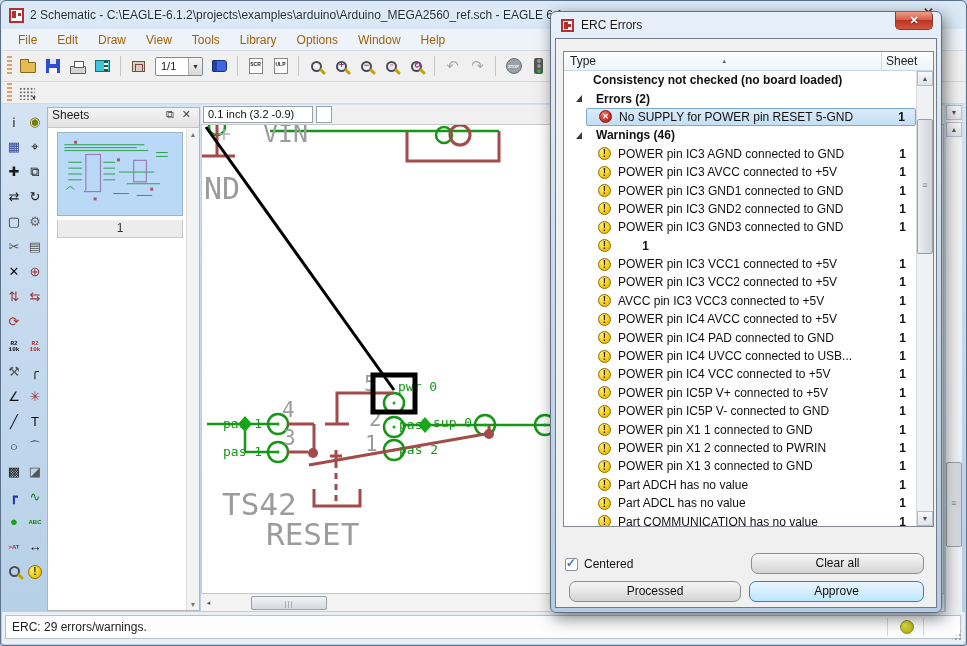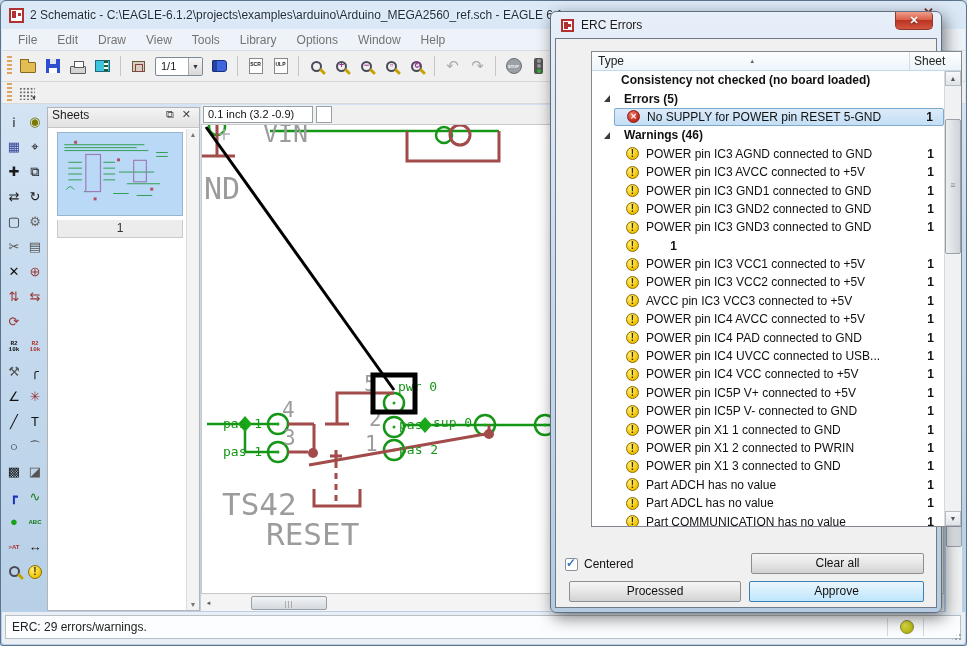--- a/index.html
+++ b/index.html
@@ -12,21 +12,21 @@
   .titlebar { position:absolute; left:0; top:0; right:0; height:28px; display:flex; align-items:center; padding-left:8px; }
   .title-text { font-size:12px; color:#1d2c3a; margin-left:6px; white-space:nowrap; overflow:hidden;
                 text-shadow:0 0 3px rgba(255,255,255,.9); }
   .eagle-ico { width:15px; height:15px; background:#fff; border:2px solid #b23030; position:relative; flex:none; }
   .eagle-ico::before { content:''; position:absolute; left:1px; top:1px; width:4px; height:7px; background:#b23030; }
   .eagle-ico::after  { content:''; position:absolute; right:1px; top:3px; width:3px; height:3px; background:#b23030; }
   .main-close-x { position:absolute; right:32px; top:4px; color:#7d2b22; font-size:13px; font-weight:bold; }
 
   .menubar { position:absolute; left:1px; right:1px; top:28px; height:22px; background:#eef3f9;
              border-bottom:1px solid #d6dde5; display:flex; align-items:center; padding-left:6px; }
-  .menu-item { font-size:12px; color:#737373; padding:3px 10px; }
+  .menu-item { font-size:12px; color:#a16207; padding:3px 10px; }
 
   .toolbar { position:absolute; left:1px; right:1px; top:50px; height:31px; background:#f0f0f0;
              border-bottom:1px solid #d9d9d9; display:flex; align-items:center; padding-left:2px; }
   .toolbar2 { position:absolute; left:1px; right:1px; top:81px; height:22px; background:#f0f0f0;
               border-bottom:1px solid #d9d9d9; display:flex; align-items:center; padding-left:2px; }
   .tb-handle { width:5px; height:20px; margin:0 3px;
                background:repeating-linear-gradient(180deg,#dca366 0 2px, transparent 2px 4px); }
   .tb-sep { width:1px; height:20px; background:#c6c6c6; margin:0 5px; }
   .tb { width:25px; height:24px; display:flex; align-items:center; justify-content:center; }
 
@@ -130,21 +130,21 @@
             background:linear-gradient(180deg,#e7eff9 0%,#ccdcee 40%,#b4cbe2 100%);
             border:1px solid #5f6f80; box-shadow:3px 5px 16px rgba(0,0,0,.5); z-index:10; }
   .dlg-titlebar { position:absolute; left:0; top:0; right:0; height:26px; display:flex; align-items:center; padding-left:10px; }
   .dlg-title { font-size:12px; color:#1a1a1a; margin-left:7px; text-shadow:0 0 3px rgba(255,255,255,.9); }
   .dlg-close { position:absolute; right:8px; top:0; width:38px; height:18px; border:1px solid #8d3a2e; border-top:none;
                border-radius:0 4px 5px 5px; background:linear-gradient(#ee9d8a,#d9604a 45%,#bb3423 50%,#d2553f);
                color:#fff; font-size:11px; font-weight:bold; text-align:center; line-height:17px;
                text-shadow:0 1px 1px rgba(0,0,0,.5); }
   .dlg-client { position:absolute; left:4px; right:4px; top:26px; bottom:4px; background:#f0f0f0; border:1px solid #6f7b88; }
 
-  .erc-list { position:absolute; left:7px; top:12px; width:371px; height:476px; background:#fff; border:1px solid #828790;margin-left:28px; }
+  .erc-list { position:absolute; left:7px; top:12px; width:371px; height:476px; background:#fff; border:1px solid #828790; }
   .erc-hdr { height:19px; display:flex; background:linear-gradient(#fdfefe,#ecf4fb); border-bottom:1px solid #c5d8e8; font-size:12px; color:#222; }
   .hdr-type { flex:1; padding-left:6px; line-height:18px; position:relative; }
   .hdr-sort { position:absolute; left:50%; top:0; font-size:7px; color:#667; }
   .hdr-sheet { width:52px; border-left:1px solid #d3dce4; padding-left:4px; line-height:18px; }
   .erc-rows { position:absolute; left:0; right:17px; top:19px; bottom:0; overflow:hidden; }
   .erc-row { display:flex; align-items:center; height:18.4px; font-size:12px; color:#111; }
   .expander { width:0; height:0; border-left:6px solid transparent; border-bottom:7px solid #3a3a3a; margin-left:12px; flex:none; }
   .row-body { flex:1; display:flex; align-items:center; height:100%; min-width:0; }
   .row-icon { width:13px; height:13px; border-radius:50%; margin-left:12px; flex:none; text-align:center; font-weight:bold; }
   .row-text { margin-left:7px; white-space:nowrap; overflow:hidden; flex:1; }
@@ -164,21 +164,21 @@
   .es-up { top:0; } .es-down { bottom:0; }
   .es-thumb { position:absolute; left:0; top:48px; width:16px; height:135px; border:1px solid #9aa0a8; border-radius:2px;
               background:linear-gradient(90deg,#eceef1,#cfd4da); font-size:9px; color:#8a8a8a; text-align:center; line-height:130px; }
 
   .chk-row { position:absolute; left:9px; top:518px; display:flex; align-items:center; }
   .checkbox { width:13px; height:13px; background:#fff; border:1px solid #8b919a; border-radius:2px; position:relative; }
   .checkbox span { position:absolute; left:0; top:-3px; color:#3a74c0; font-weight:bold; font-size:12px; }
   .chk-label { font-size:12px; margin-left:6px; color:#111; }
 
   .btn { position:absolute; height:21px; background:linear-gradient(#f5f5f5,#e8e8e8 45%,#d2d2d2); border:1px solid #8e8e8e;
-         border-radius:2px; font-size:12px; color:#111; text-align:center; line-height:19px; }
+         border-radius:7px; font-size:12px; color:#111; text-align:center; line-height:19px; }
   .btn.default { background:linear-gradient(#eaf6fd,#d7effc 45%,#bee6fd); border:1px solid #3c7fb1; }
   .btn-clear { left:195px; top:514px; width:173px; }
   .btn-processed { left:13px; top:542px; width:172px; }
   .btn-approve { left:193px; top:542px; width:175px; }
 </style>
 </head>
 <body>
 
 <div class="win">
 
@@ -565,21 +565,21 @@
     <div class="row-body">
 
       <span class="row-text">Consistency not checked (no board loaded)</span>
       <span class="row-sheet"></span>
     </div>
   </div>
             <div class="erc-row kind-section">
     <span class="expander"></span>
     <div class="row-body">
 
-      <span class="row-text">Errors (5)</span>
+      <span class="row-text">Errors (2)</span>
       <span class="row-sheet"></span>
     </div>
   </div>
             <div class="erc-row kind-error selected">
     <span class="expander"></span>
     <div class="row-body">
       <span class="row-icon">✕</span>
       <span class="row-text">No SUPPLY for POWER pin RESET 5-GND</span>
       <span class="row-sheet">1</span>
     </div>

